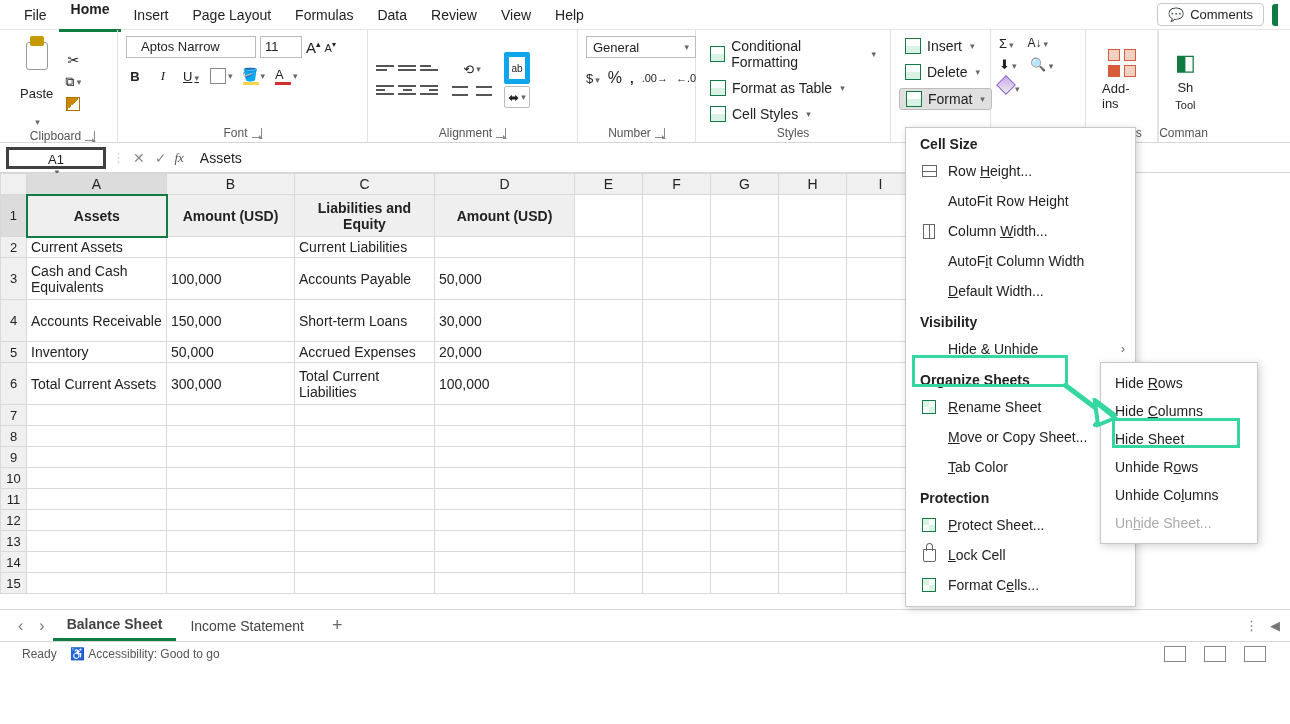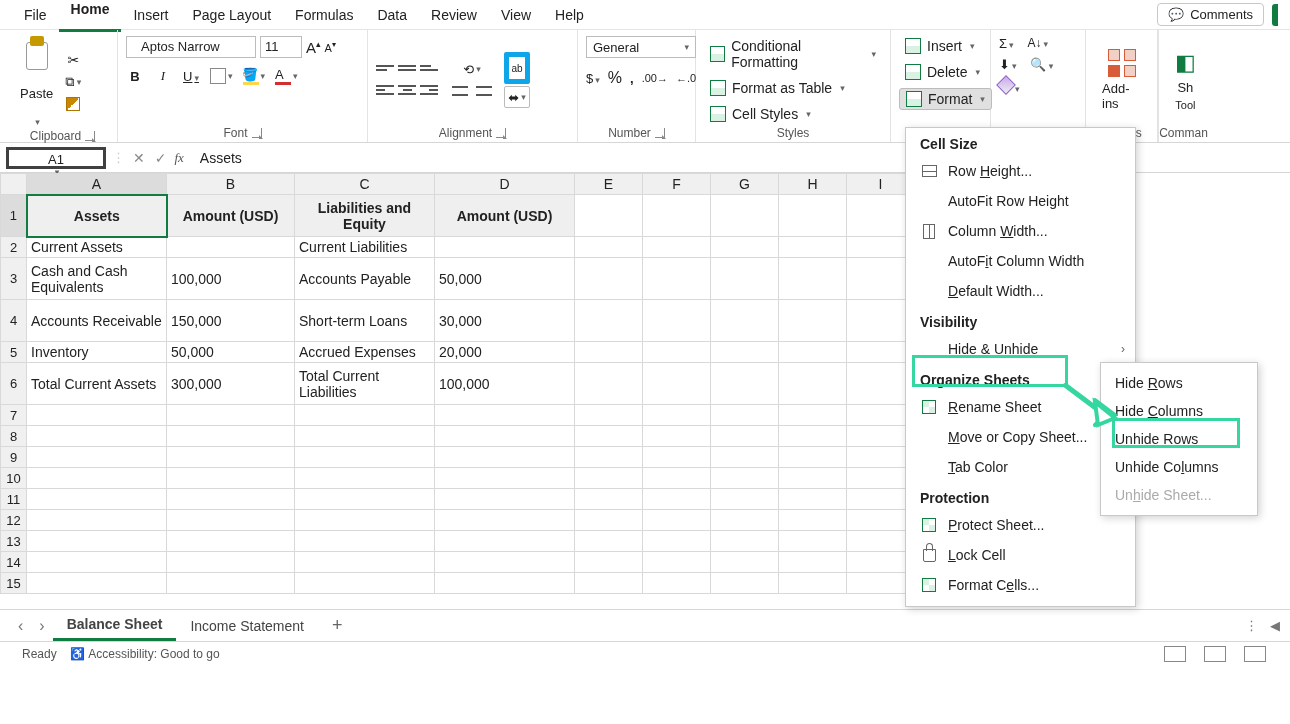--- a/index.html
+++ b/index.html
@@ -696,20 +696,23 @@
 </div>
 
 <div class="menu sub-menu">
   <div class="mi">
       <span>Hide <span class="underline-hotkey">R</span>ows</span>
     </div>
   <div class="mi">
       <span>Hide <span class="underline-hotkey">C</span>olumns</span>
     </div>
   <div class="mi">
+      <span>Hide <span class="underline-hotkey">S</span>heet</span>
+    </div>
+  <div class="mi">
       <span>Unhide R<span class="underline-hotkey">o</span>ws</span>
     </div>
   <div class="mi">
       <span>Unhide Co<span class="underline-hotkey">l</span>umns</span>
     </div>
   <div class="mi disabled">
       <span>Un<span class="underline-hotkey">h</span>ide Sheet...</span>
     </div>
 </div>
 

